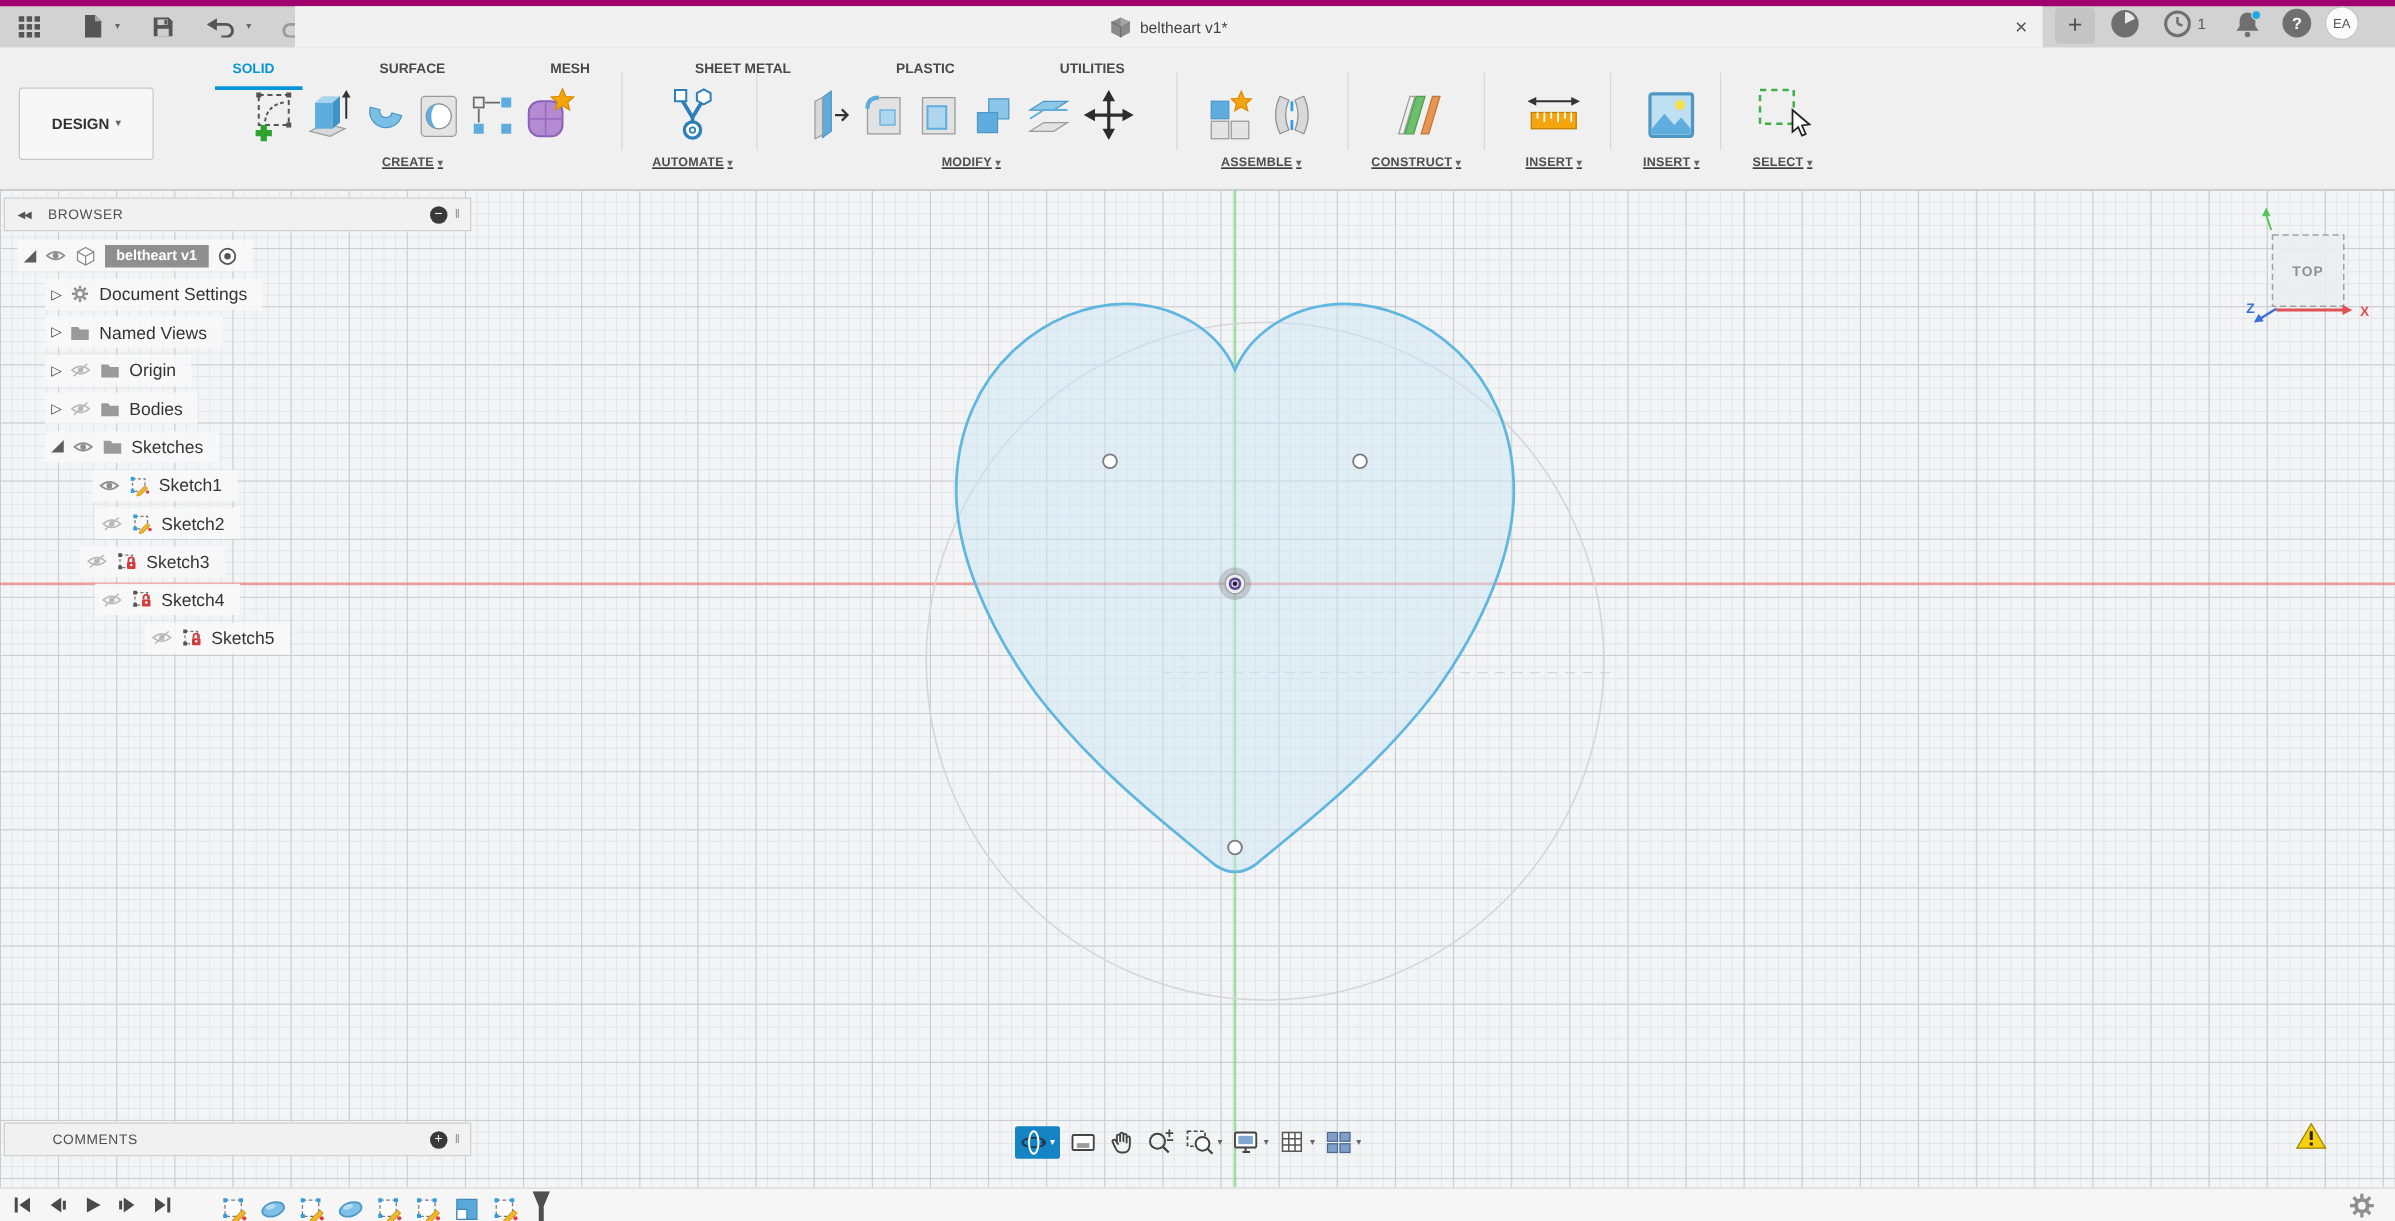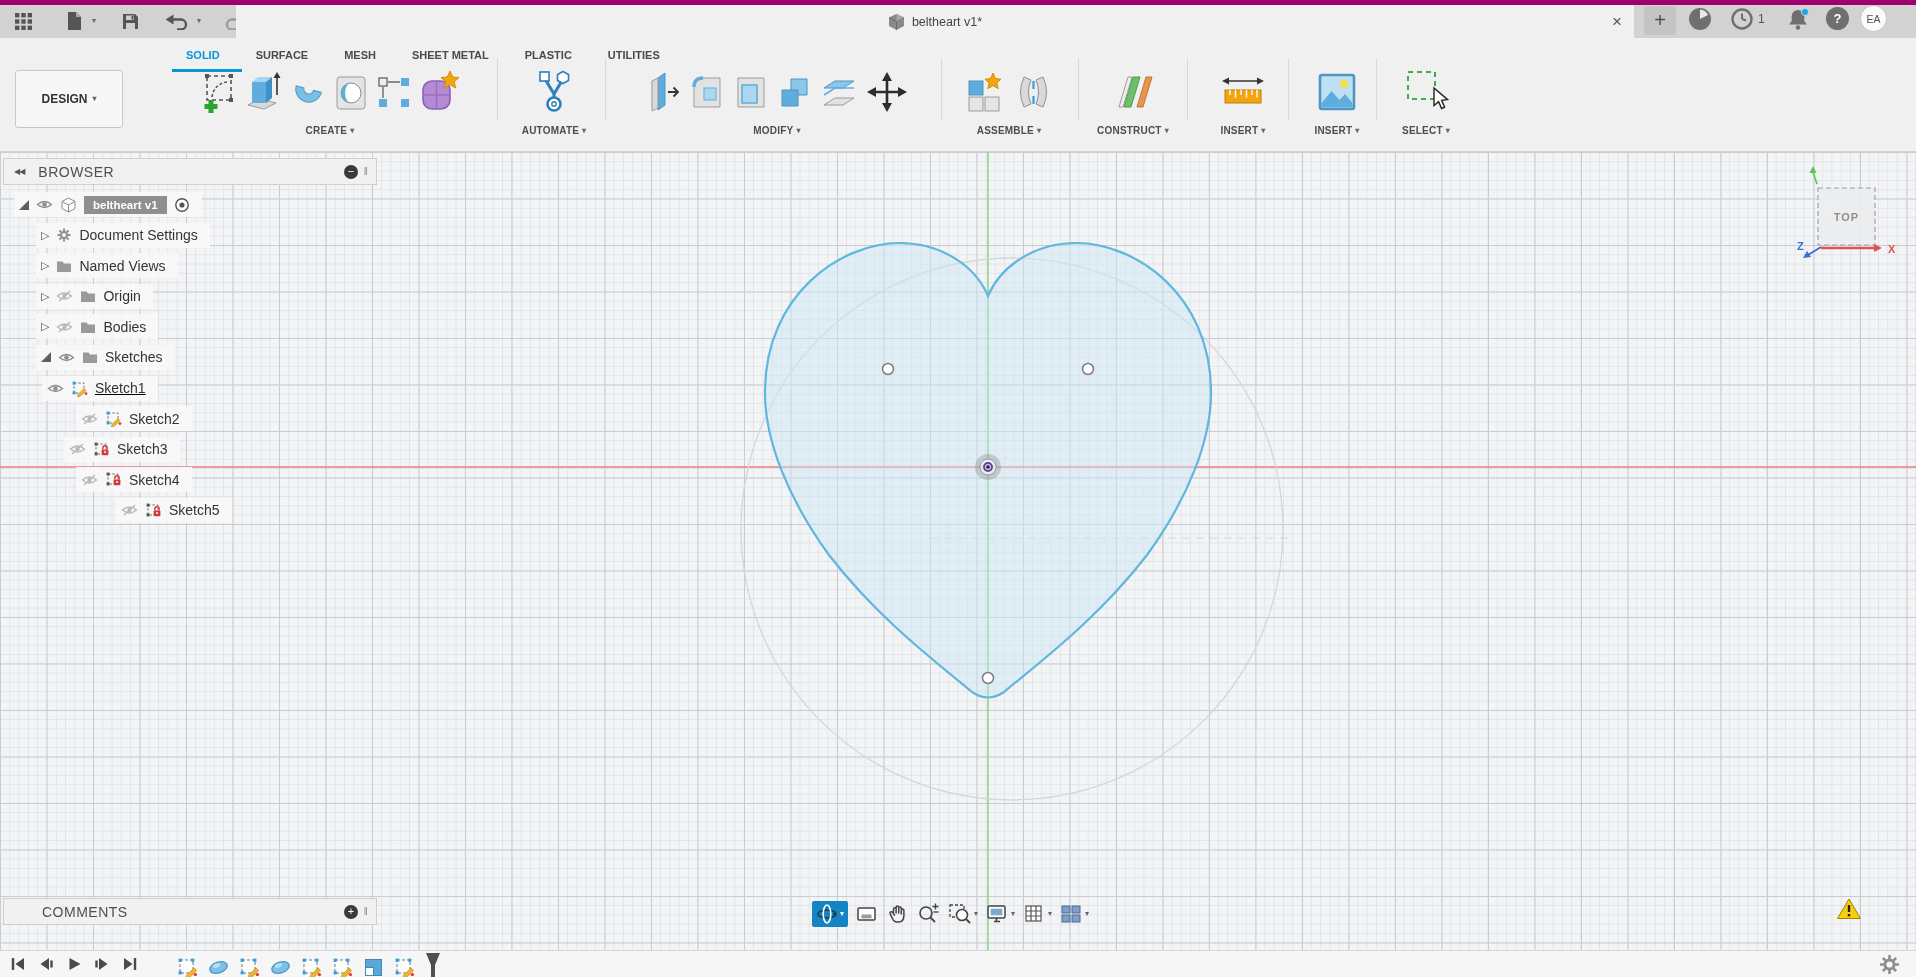--- a/index.html
+++ b/index.html
@@ -16,44 +16,44 @@
 #close-tab { position:absolute; right:12px; top:7px; font-size:17px; color:#555; cursor:pointer; }
 #new-tab { position:absolute; left:1644px; top:6px; width:32px; height:29px; background:#c4c4c4; border-radius:4px; display:flex; align-items:center; justify-content:center; font-size:20px; color:#4f4f4f; }
 .tb-right { position:absolute; top:7px; display:flex; align-items:center; }
 #job-count { font-size:12px; color:#555; margin-left:4px; }
 #help-btn { width:23px; height:23px; border-radius:50%; background:#6f6f6f; color:#fff; font-weight:bold; font-size:13px; display:flex; align-items:center; justify-content:center; }
 #avatar { width:27px; height:27px; border-radius:50%; background:#fbfbfb; border:1px solid #c6c6c6; color:#555; font-size:10.5px; display:flex; align-items:center; justify-content:center; }
 
 
 #ribbon { position:absolute; top:38px; left:0; width:1916px; height:114px; background:#f0f0f0; border-bottom:1px solid #d2d2d2; z-index:40; }
 #workspace-btn { position:absolute; left:15px; top:32px; width:108px; height:58px; background:#f7f7f7; border:1px solid #c7c7c7; border-radius:3px; display:flex; align-items:center; justify-content:center; gap:5px; font-size:12px; font-weight:bold; color:#333; }
-#tabs { position:absolute; left:186px; top:11px; display:flex; gap:36px; font-size:11px; font-weight:bold; color:#4a4a4a; }
+#tabs { position:absolute; left:186px; top:11px; display:flex; gap:84px; font-size:11px; font-weight:bold; color:#4a4a4a; }
 #tabs .tab.active { color:#0696d7; }
 #tab-underline { position:absolute; left:172px; top:31px; width:70px; height:3px; background:#0696d7; }
-.rgroup { position:absolute; top:24px; text-align:center; }
+.rgroup { position:absolute; top:24px; text-align:center;text-decoration:underline; }
 .ricons { display:flex; align-items:center; justify-content:center; gap:2px; height:60px; }
 .rlabel { margin-top:3px; font-size:10px; font-weight:bold; color:#4d4d4d; letter-spacing:.2px; display:flex; justify-content:center; gap:3px; align-items:center; }
 .rsep { position:absolute; top:20px; width:1px; height:62px; background:#d8d8d8; }
 
 
 #canvas { position:absolute; top:152px; left:0; width:1916px; height:798px;
   background-color:#f3f4f6;
   background-image:
     linear-gradient(to right,#c9ccd0 1px,transparent 1px),
     linear-gradient(to bottom,#c9ccd0 1px,transparent 1px),
     linear-gradient(to right,#e2e4e7 1px,transparent 1px),
     linear-gradient(to bottom,#e2e4e7 1px,transparent 1px);
   background-size:46.5px 46.5px,46.5px 46.5px,9.3px 9.3px,9.3px 9.3px; }
 #axis-x { position:absolute; left:0; top:314px; width:1916px; height:2px; background:rgba(238,133,133,.8); }
 #axis-y { position:absolute; left:987px; top:0; width:2px; height:798px; background:rgba(142,216,142,.85); }
 #scene { position:absolute; left:0; top:0; }
 
 
 .panel-header { position:absolute; left:3px; width:374px; height:27px; background:#f1f1f1; border:1px solid #cfcfcf; display:flex; align-items:center; z-index:30; }
-.panel-title { font-size:14px; color:#4f4f4f; letter-spacing:.5px; margin-left:14px; }
+.panel-title { font-size:11px; color:#4f4f4f; letter-spacing:.5px; margin-left:14px; }
 .panel-right { margin-left:auto; display:flex; align-items:center; gap:6px; margin-right:8px; }
 .circle-btn { width:14px; height:14px; border-radius:50%; background:#3a3a3a; color:#fff; font-size:11px; line-height:12px; text-align:center; }
 .grip { font-size:10px; color:#8a8a8a; }
 .collapse-glyph { font-size:8px; color:#555; margin-left:10px; letter-spacing:-1px; }
 #browser-tree { position:absolute; left:6px; top:192px; z-index:30; }
 .trow { display:flex; align-items:center; height:25px; margin-bottom:5.6px; }
 .chip { background:rgba(247,248,249,.93); display:flex; align-items:center; gap:7px; height:100%; padding:0 12px 0 5px; }
 .tlabel { font-size:14px; color:#333; white-space:nowrap; }
 .root-chip { background:#8f8f8f; color:#fff; font-weight:bold; font-size:11.5px; padding:3px 9px; }
 .tri-exp { width:0; height:0; border-bottom:10px solid #5e5e5e; border-left:10px solid transparent; }
@@ -208,21 +208,21 @@
           <path d="M1.5 5.5 Q8.5 -0.5 15.5 5.5 Q8.5 11.5 1.5 5.5 Z" fill="none" stroke="#8f8f8f" stroke-width="1.4"></path>
           <circle cx="8.5" cy="5.5" r="2.3" fill="#8f8f8f"></circle>
         </svg>
       <svg width="16" height="14">
           <path d="M1 2.5 h5.5 l1.5 2 H15 V13 H1 Z" fill="#9a9a9a"></path>
         </svg>
       <span class="tlabel">Sketches</span>
     </div>
   </div>
 
-  <div class="trow" style="margin-left:36px;text-decoration:underline;">
+  <div class="trow" style="margin-left:68px;">
     <div class="chip">
       <svg width="17" height="11">
           <path d="M1.5 5.5 Q8.5 -0.5 15.5 5.5 Q8.5 11.5 1.5 5.5 Z" fill="none" stroke="#8f8f8f" stroke-width="1.4"></path>
           <circle cx="8.5" cy="5.5" r="2.3" fill="#8f8f8f"></circle>
         </svg>
       <svg width="17" height="17">
           <rect x="3" y="3" width="10" height="10" fill="none" stroke="#777" stroke-dasharray="2.5 1.8"></rect>
           <rect x="1.6" y="1.6" width="3" height="3" fill="#2f9fe0"></rect>
           <rect x="1.6" y="11.4" width="3" height="3" fill="#2f9fe0"></rect>
           <path d="M7 14.5 l6 -6 2 2 -6 6 -2.6 .6 z" fill="#f0b429" stroke="#c98f1b" stroke-width=".7"></path>

